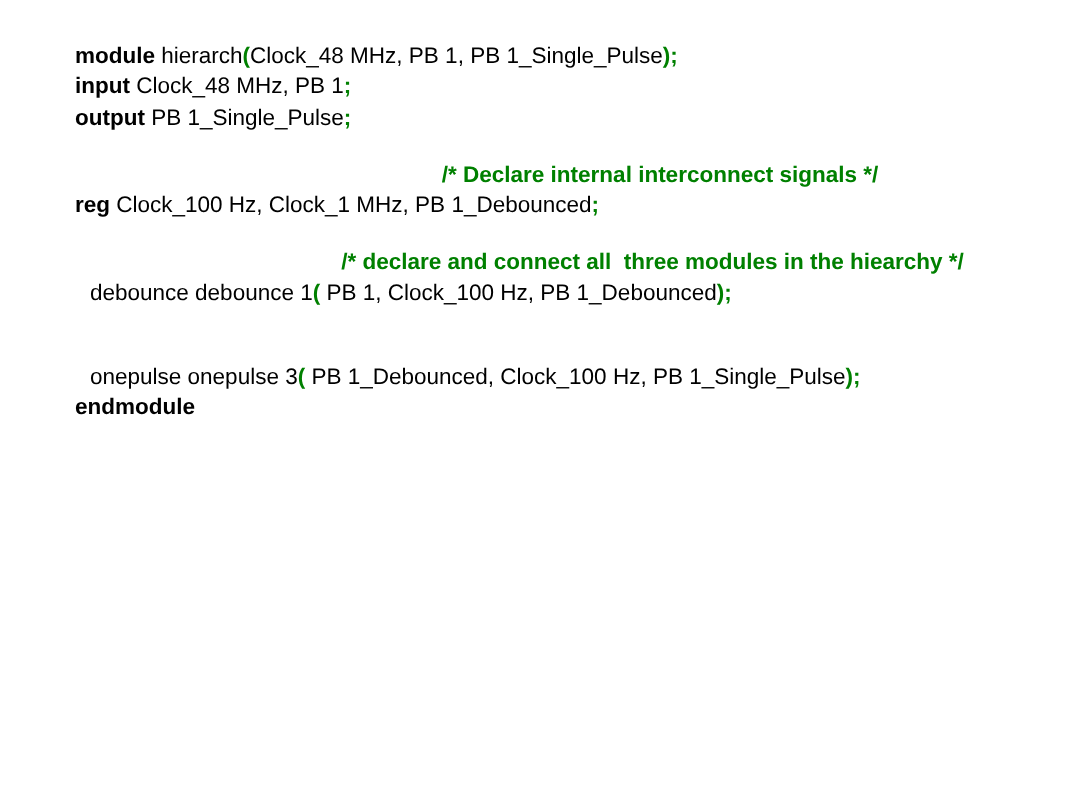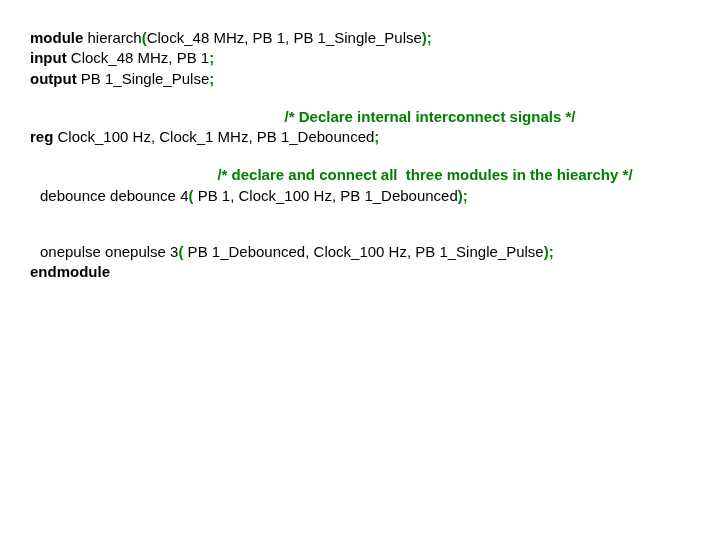--- a/index.html
+++ b/index.html
@@ -12,21 +12,21 @@
   }
   .page {
     padding: 28px 30px;
     font-size: 15px;
     line-height: 1.35;
     color: #000;
   }
   .bold { font-weight: bold; }
   .green { color: #008000; }
   .indent1 { padding-left: 10px; }
-  .line { white-space: pre; }
+  .line { white-space: pre; margin-left: 20px; }
   .comment-line { text-align: center; padding-left: 140px; }
   .comment-line2 { text-align: center; padding-left: 130px; }
   .spacer { height: 18px; }
 </style>
 </head>
 <body>
 
 <div class="page">
 
   <div class="line"><span class="bold">module</span><span> hierarch</span><span class="bold green">(</span><span>Clock_48 MHz, PB 1, PB 1_Single_Pulse</span><span class="bold green">);</span></div>
@@ -38,21 +38,21 @@
   <div class="spacer"></div>
 
   <div class="line comment-line"><span class="bold green">/* Declare internal interconnect signals */</span></div>
 
   <div class="line"><span class="bold">reg</span><span> Clock_100 Hz, Clock_1 MHz, PB 1_Debounced</span><span class="bold green">;</span></div>
 
   <div class="spacer"></div>
 
   <div class="line comment-line2"><span class="bold green">/* declare and connect all  three modules in the hiearchy */</span></div>
 
-  <div class="line indent1"><span>debounce debounce 4</span><span class="bold green">(</span><span> PB 1, Clock_100 Hz, PB 1_Debounced</span><span class="bold green">);</span></div>
+  <div class="line indent1"><span>debounce debounce 1</span><span class="bold green">(</span><span> PB 1, Clock_100 Hz, PB 1_Debounced</span><span class="bold green">);</span></div>
 
   <div class="spacer"></div>
 
 
   <div class="spacer"></div>
 
   <div class="line indent1"><span>onepulse onepulse 3</span><span class="bold green">(</span><span> PB 1_Debounced, Clock_100 Hz, PB 1_Single_Pulse</span><span class="bold green">);</span></div>
 
   <div class="line"><span class="bold">endmodule</span></div>
 

